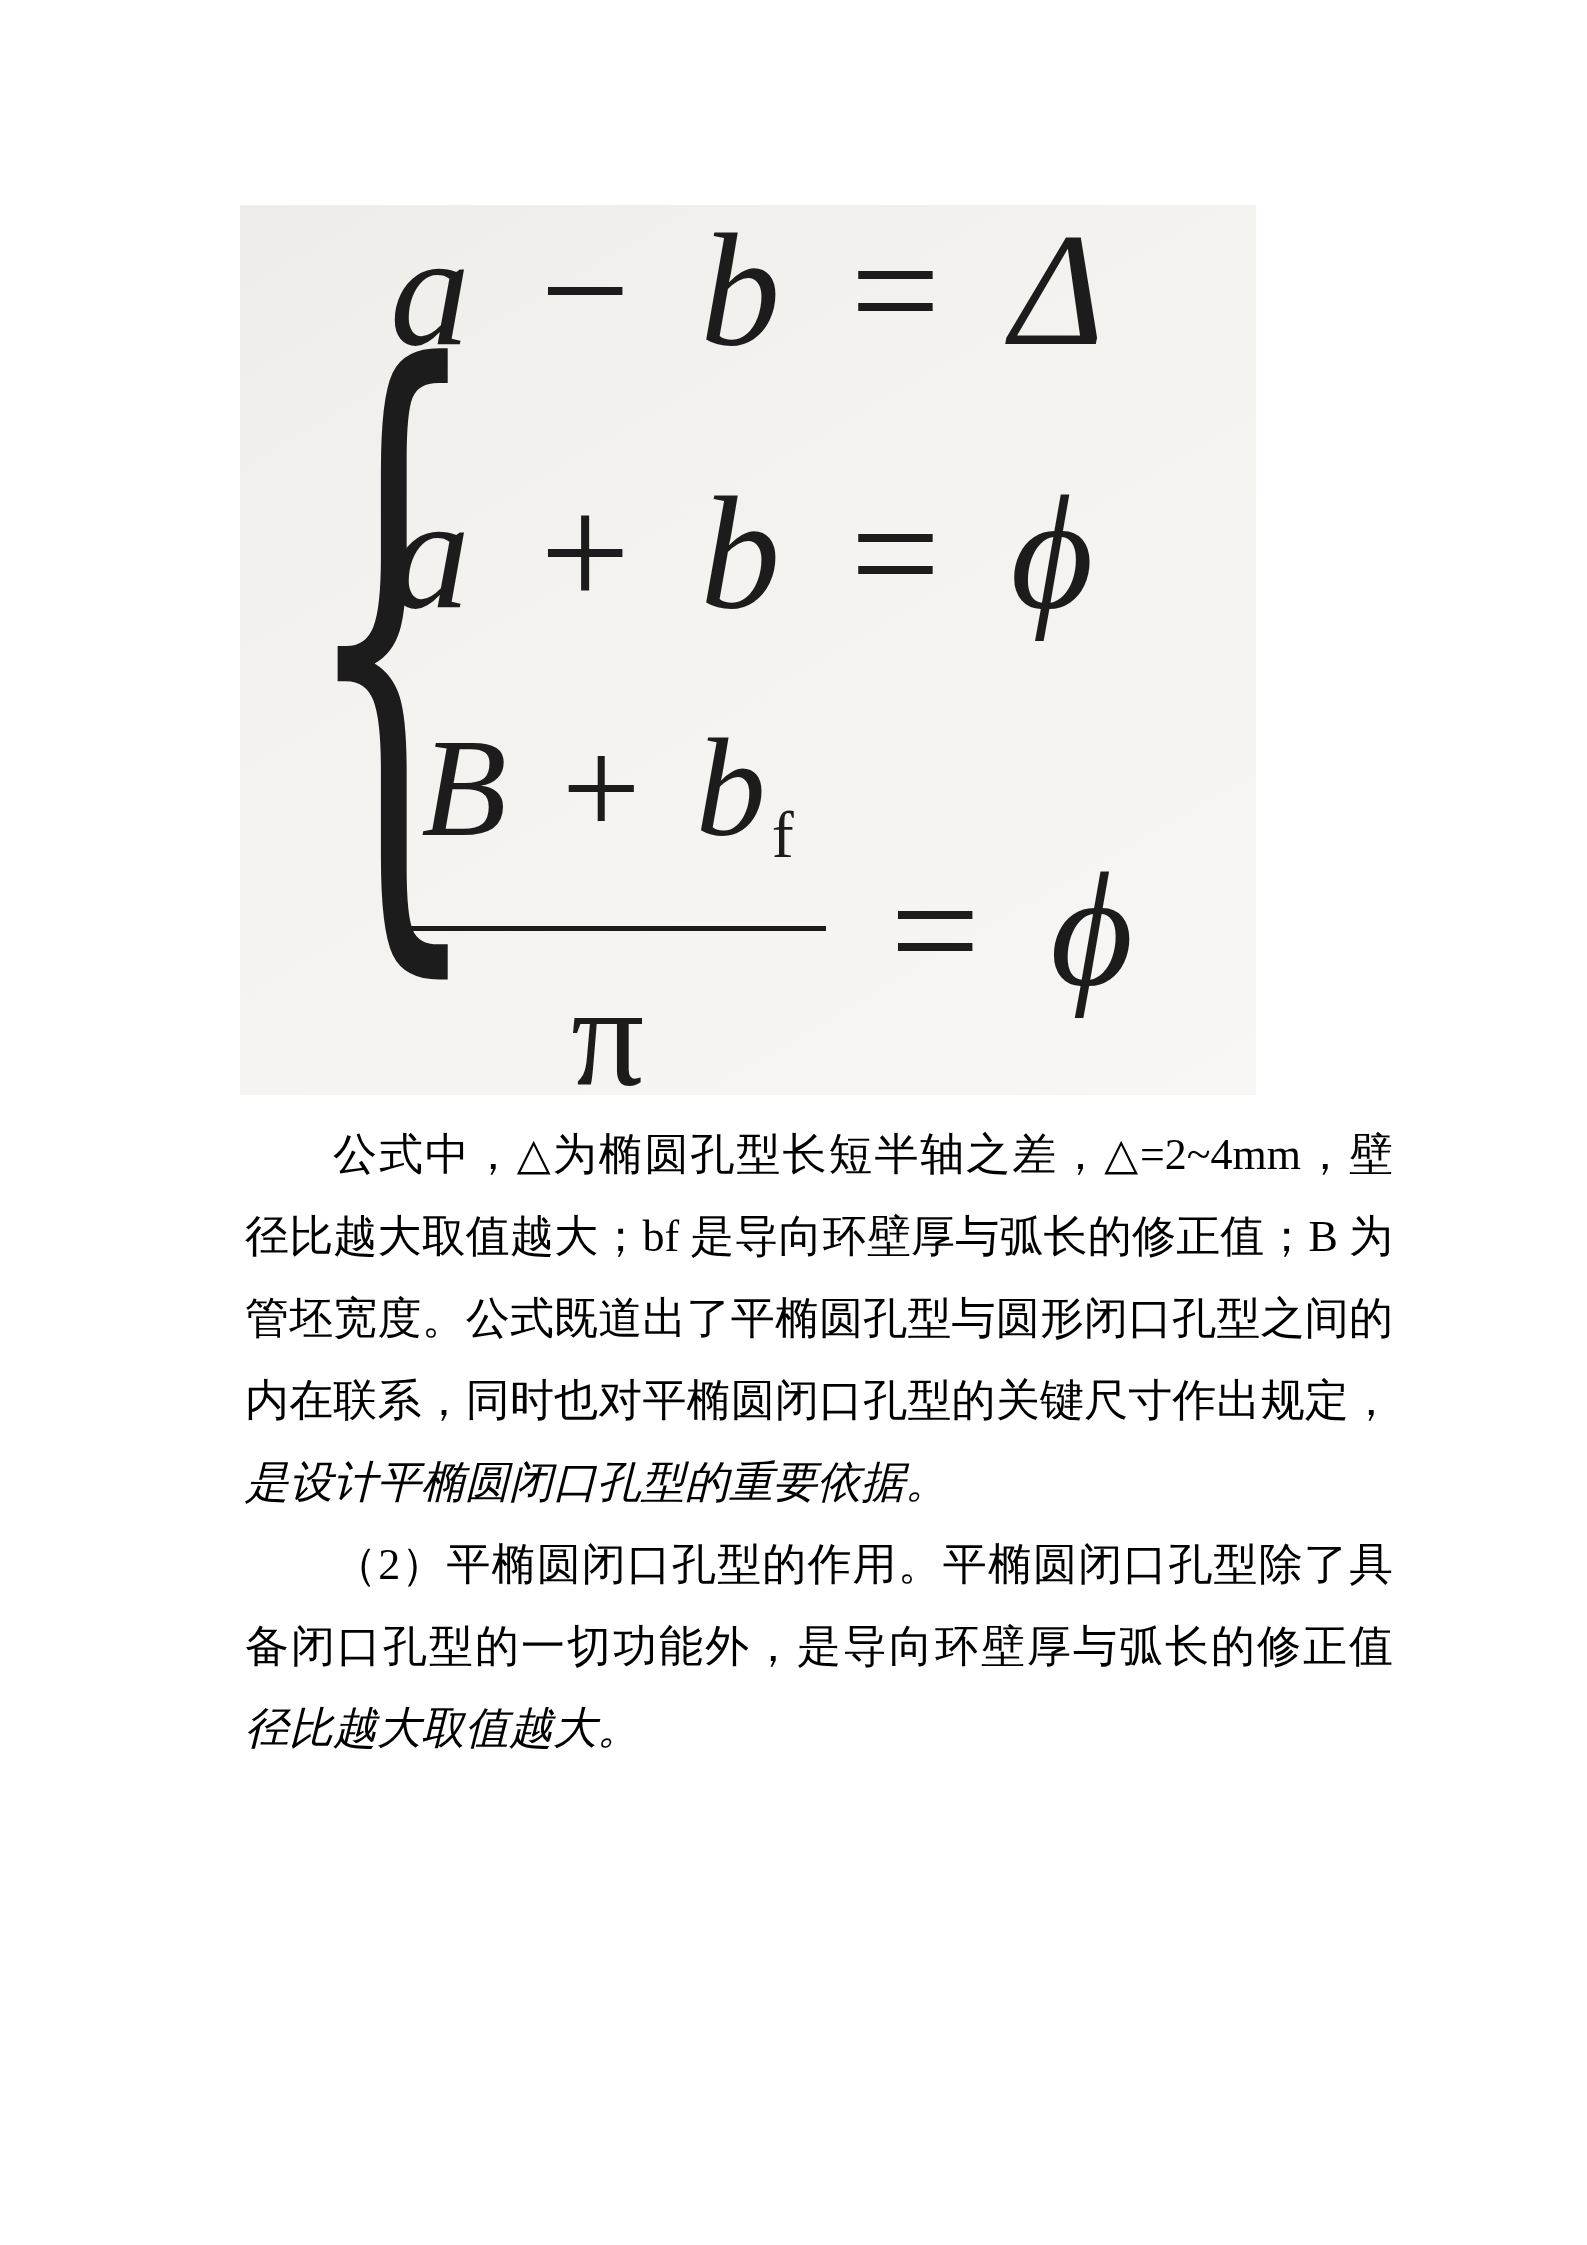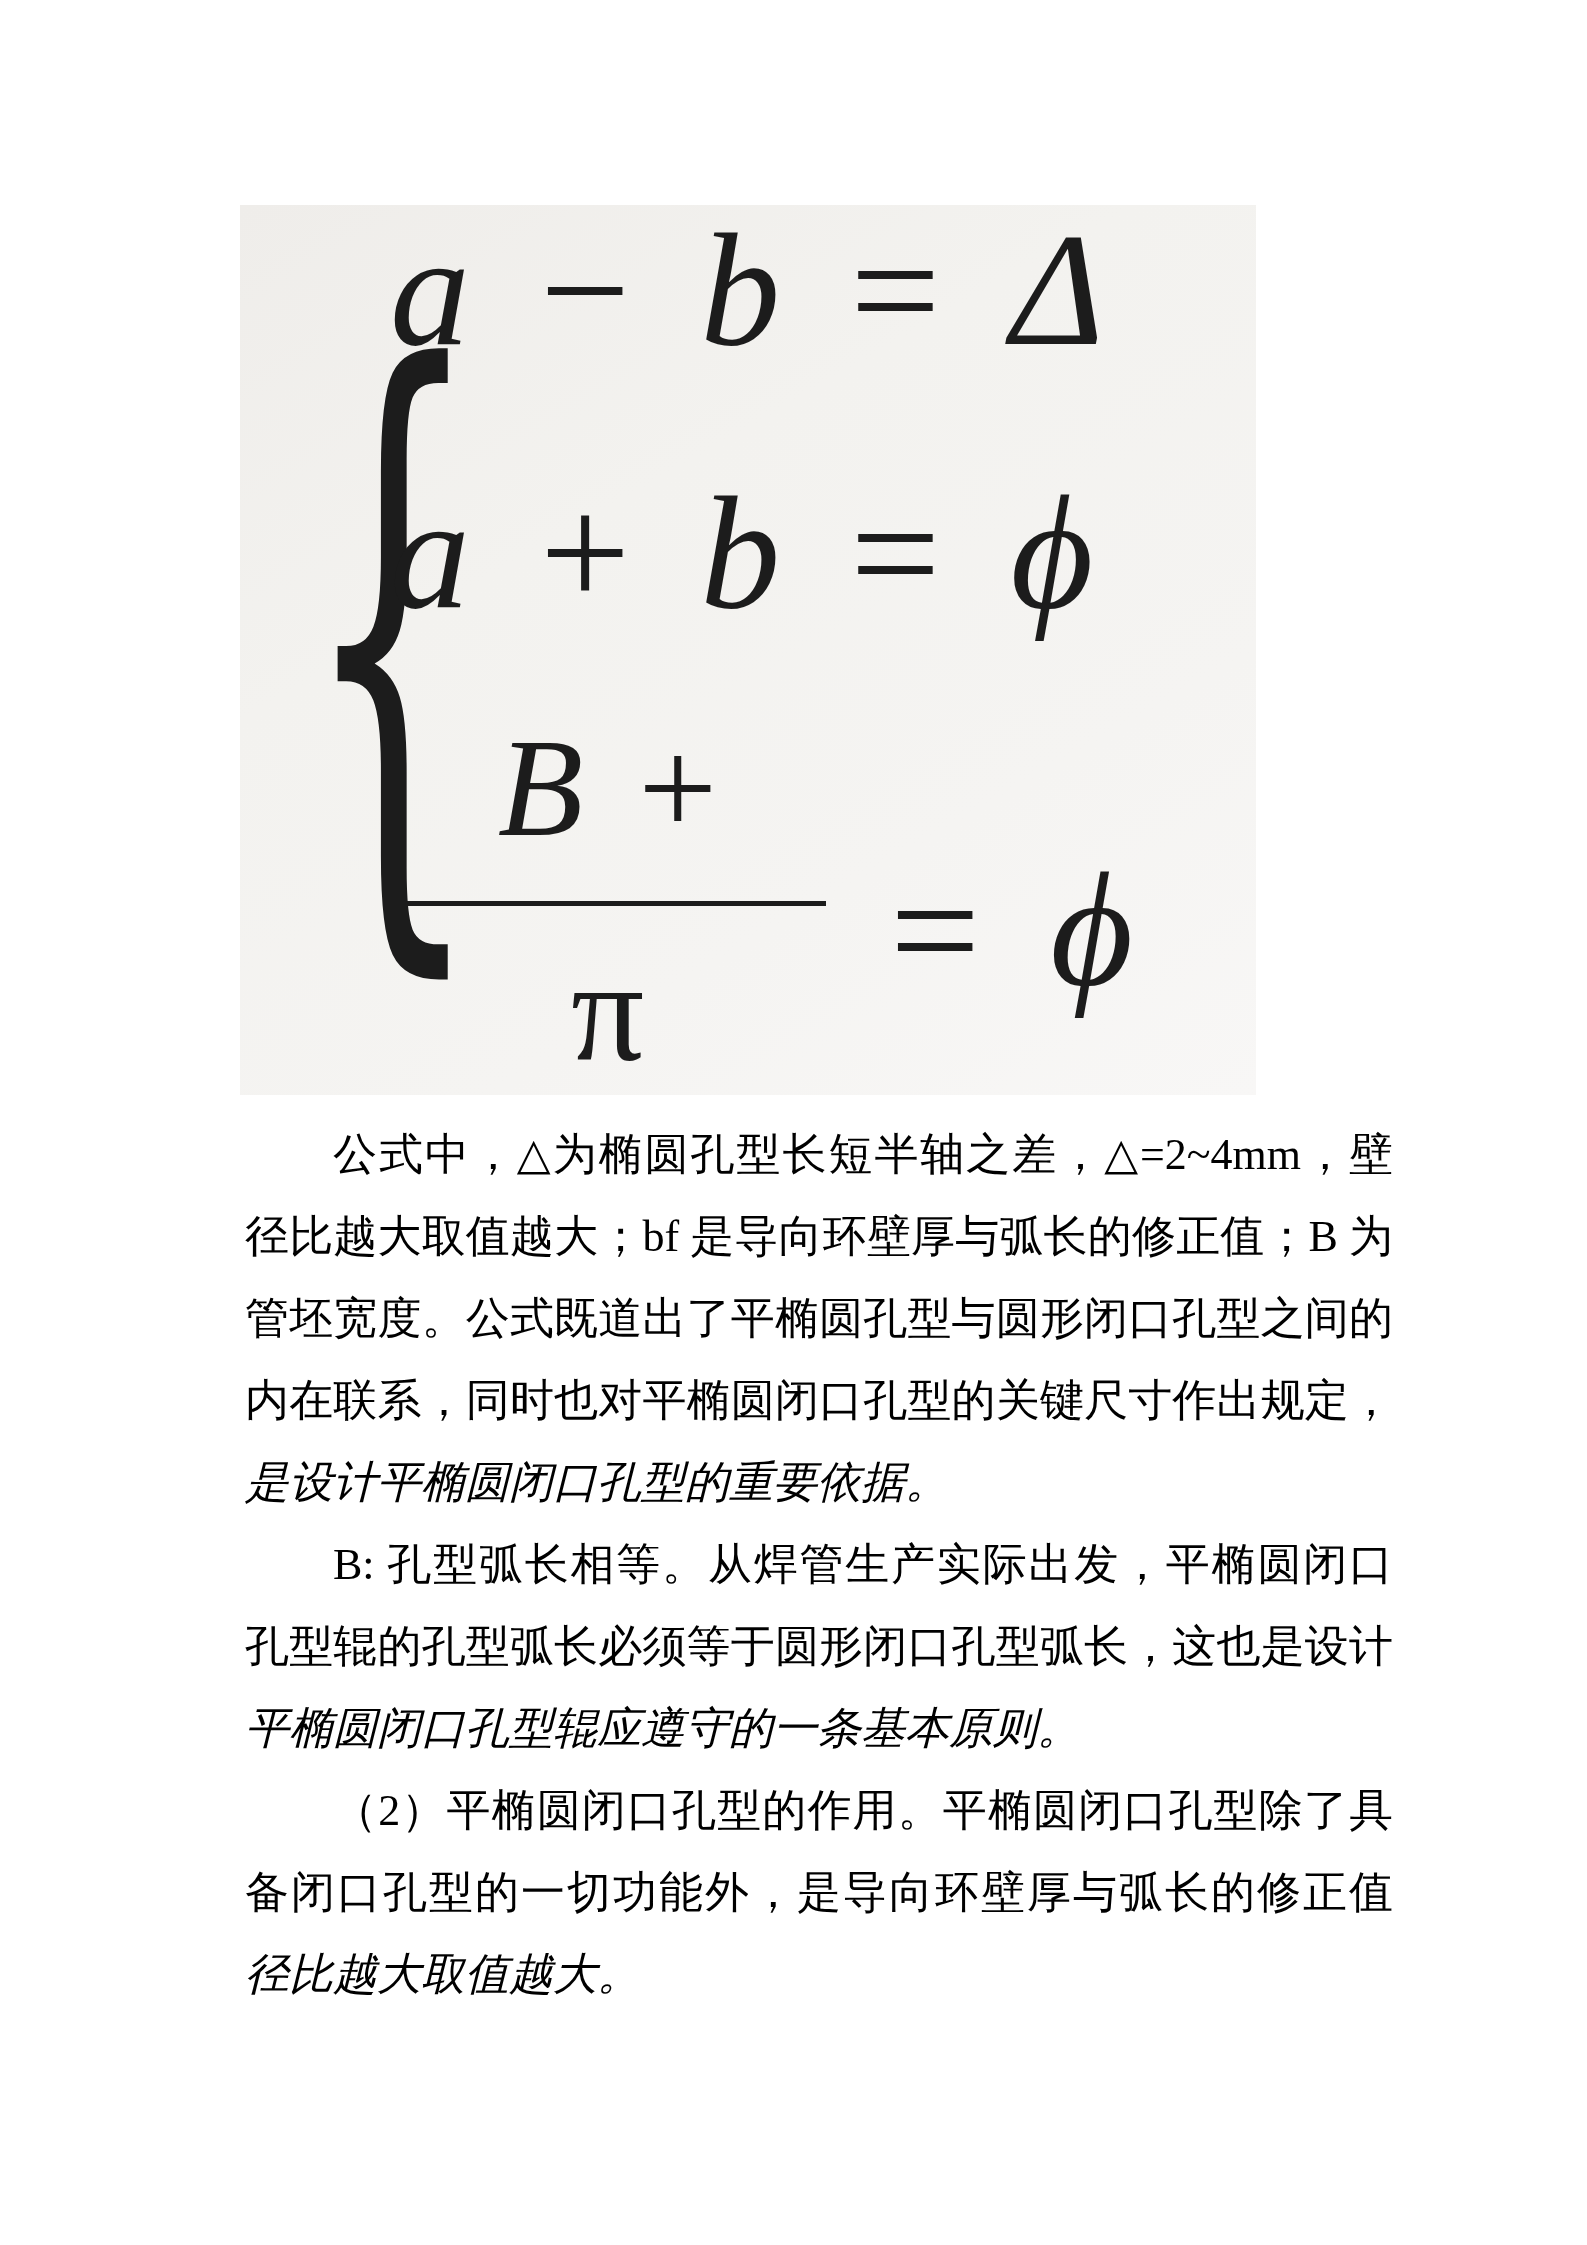--- a/index.html
+++ b/index.html
@@ -125,20 +125,21 @@
       <span class="var">b</span>
       <span class="op">=</span>
       <span class="greek">ϕ</span>
     </div>
 
     <div class="fracrow">
       <div class="fraction">
         <div class="numerator">
           <span class="var">B</span>
           <span class="op">+</span>
+          <span class="var"><span>b</span><span class="sub">f</span></span>
         </div>
         <div class="fracbar"></div>
         <div class="denominator">π</div>
       </div>
       <div class="eqgroup">
         <span class="op">=</span>
         <span class="greek">ϕ</span>
       </div>
     </div>
 
@@ -147,25 +148,20 @@
   <div class="bodytext">
 
     <div class="para">
       <div class="line">公式中，△为椭圆孔型长短半轴之差，△=2~4mm，壁</div>
       <div class="line">径比越大取值越大；bf 是导向环壁厚与弧长的修正值；B 为</div>
       <div class="line">管坯宽度。公式既道出了平椭圆孔型与圆形闭口孔型之间的</div>
       <div class="line">内在联系，同时也对平椭圆闭口孔型的关键尺寸作出规定，</div>
       <div class="line">是设计平椭圆闭口孔型的重要依据。</div>
     </div>
 
-    <div class="para">
-      <div class="line">B: 孔型弧长相等。从焊管生产实际出发，平椭圆闭口</div>
-      <div class="line">孔型辊的孔型弧长必须等于圆形闭口孔型弧长，这也是设计</div>
-      <div class="line">平椭圆闭口孔型辊应遵守的一条基本原则。</div>
-    </div>
 
     <div class="para">
       <div class="line">（2）平椭圆闭口孔型的作用。平椭圆闭口孔型除了具</div>
       <div class="line">备闭口孔型的一切功能外，是导向环壁厚与弧长的修正值</div>
       <div class="line">径比越大取值越大。</div>
     </div>
 
   </div>
 </div>
 

